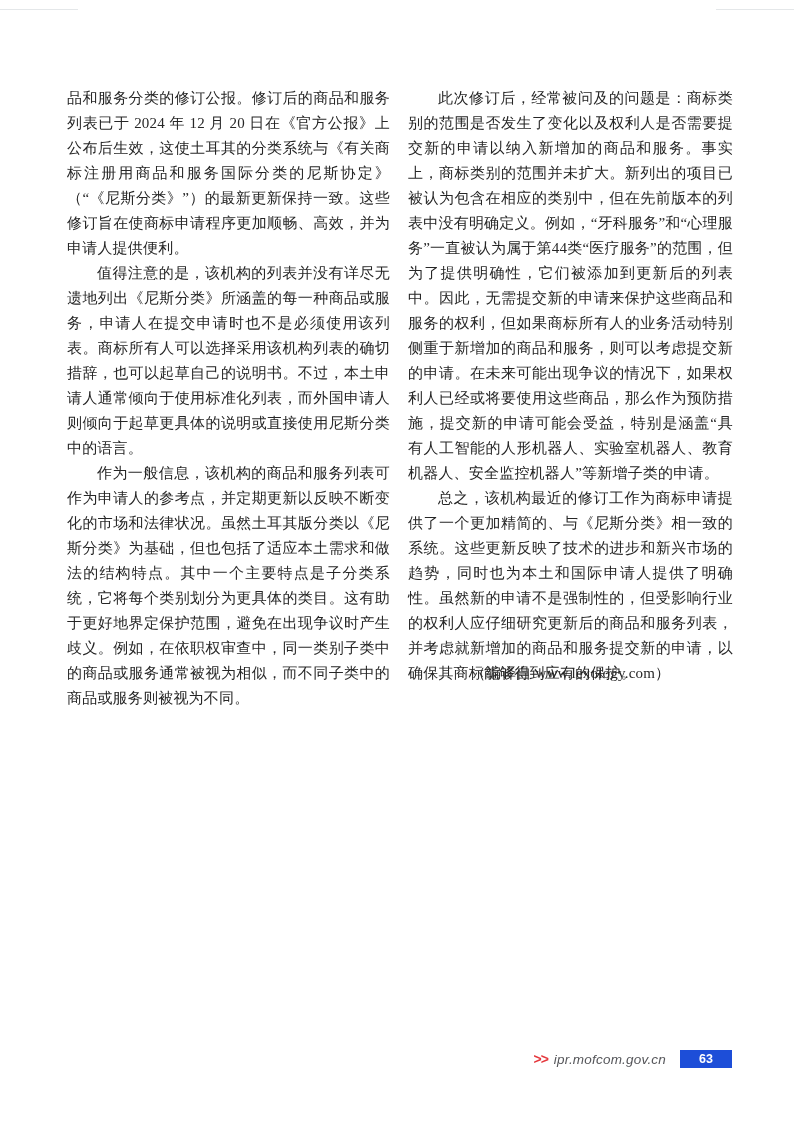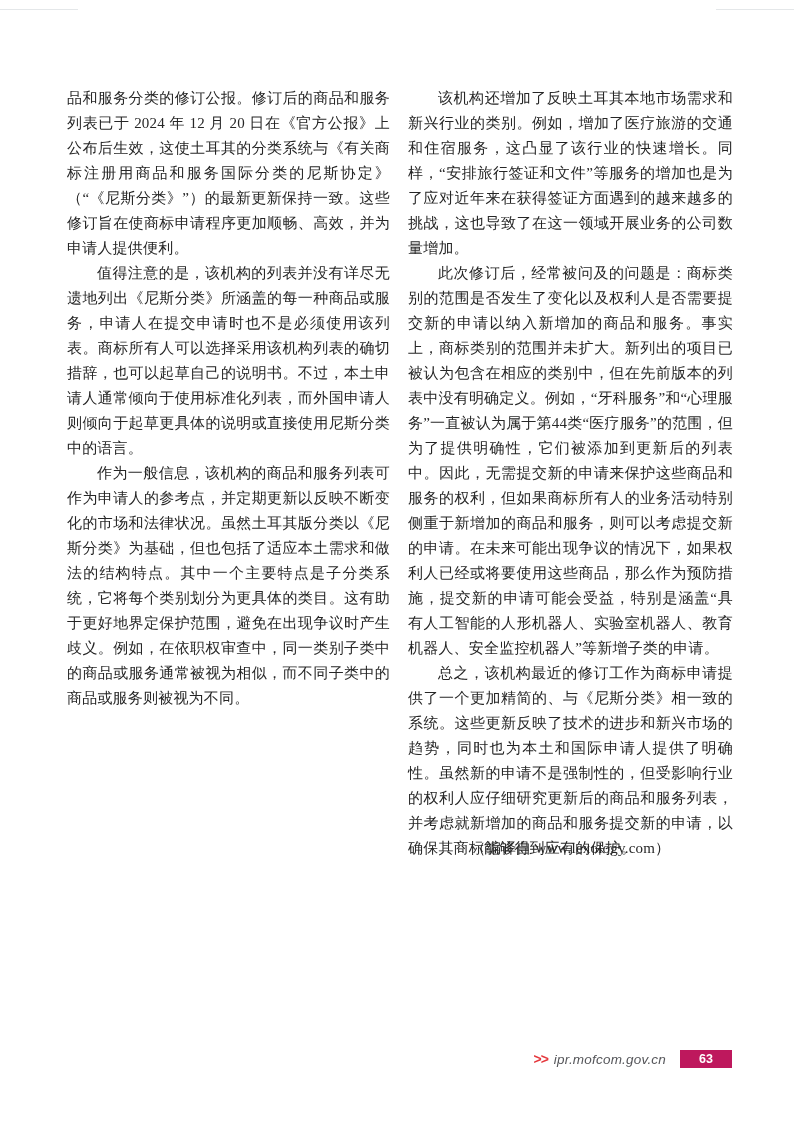--- a/index.html
+++ b/index.html
@@ -57,21 +57,21 @@
   }
   .footer .site {
     color: #55565a;
     font-size: 13.5px;
     letter-spacing: 0.2px;
     font-style: italic;
   }
   .page-box {
     margin-left: 14px;
     width: 52px; height: 18px;
-    background: #be185d;
+    background: #1d4ed8;
     color: #ffffff;
     font-size: 12.5px;
     font-weight: 700;
     display: flex; align-items: center; justify-content: center;
   }
 </style>
 </head>
 <body>
 
 <div class="page">
@@ -79,21 +79,20 @@
   <div class="rule rule-left"></div>
   <div class="rule rule-right"></div>
 
   <div class="col col-left">
     <p class="no-indent">品和服务分类的修订公报。修订后的商品和服务列表已于 2024 年 12 月 20 日在《官方公报》上公布后生效，这使土耳其的分类系统与《有关商标注册用商品和服务国际分类的尼斯协定》（“《尼斯分类》”）的最新更新保持一致。这些修订旨在使商标申请程序更加顺畅、高效，并为申请人提供便利。</p>
     <p>值得注意的是，该机构的列表并没有详尽无遗地列出《尼斯分类》所涵盖的每一种商品或服务，申请人在提交申请时也不是必须使用该列表。商标所有人可以选择采用该机构列表的确切措辞，也可以起草自己的说明书。不过，本土申请人通常倾向于使用标准化列表，而外国申请人则倾向于起草更具体的说明或直接使用尼斯分类中的语言。</p>
     <p>作为一般信息，该机构的商品和服务列表可作为申请人的参考点，并定期更新以反映不断变化的市场和法律状况。虽然土耳其版分类以《尼斯分类》为基础，但也包括了适应本土需求和做法的结构特点。其中一个主要特点是子分类系统，它将每个类别划分为更具体的类目。这有助于更好地界定保护范围，避免在出现争议时产生歧义。例如，在依职权审查中，同一类别子类中的商品或服务通常被视为相似，而不同子类中的商品或服务则被视为不同。</p>
   </div>
 
   <div class="col col-right">
-    <p>该机构还增加了反映土耳其本地市场需求和新兴行业的类别。例如，增加了医疗旅游的交通和住宿服务，这凸显了该行业的快速增长。同样，“安排旅行签证和文件”等服务的增加也是为了应对近年来在获得签证方面遇到的越来越多的挑战，这也导致了在这一领域开展业务的公司数量增加。</p>
     <p>此次修订后，经常被问及的问题是：商标类别的范围是否发生了变化以及权利人是否需要提交新的申请以纳入新增加的商品和服务。事实上，商标类别的范围并未扩大。新列出的项目已被认为包含在相应的类别中，但在先前版本的列表中没有明确定义。例如，“牙科服务”和“心理服务”一直被认为属于第44类“医疗服务”的范围，但为了提供明确性，它们被添加到更新后的列表中。因此，无需提交新的申请来保护这些商品和服务的权利，但如果商标所有人的业务活动特别侧重于新增加的商品和服务，则可以考虑提交新的申请。在未来可能出现争议的情况下，如果权利人已经或将要使用这些商品，那么作为预防措施，提交新的申请可能会受益，特别是涵盖“具有人工智能的人形机器人、实验室机器人、教育机器人、安全监控机器人”等新增子类的申请。</p>
     <p>总之，该机构最近的修订工作为商标申请提供了一个更加精简的、与《尼斯分类》相一致的系统。这些更新反映了技术的进步和新兴市场的趋势，同时也为本土和国际申请人提供了明确性。虽然新的申请不是强制性的，但受影响行业的权利人应仔细研究更新后的商品和服务列表，并考虑就新增加的商品和服务提交新的申请，以确保其商标能够得到应有的保护。</p>
     <p class="credit-line"><span>（编译自 www.lexology.com）</span></p>
   </div>
 
   <div class="footer">
     <span class="marker">&gt;&gt;</span>
     <span class="site">ipr.mofcom.gov.cn</span>
     <span class="page-box">63</span>
   </div>

